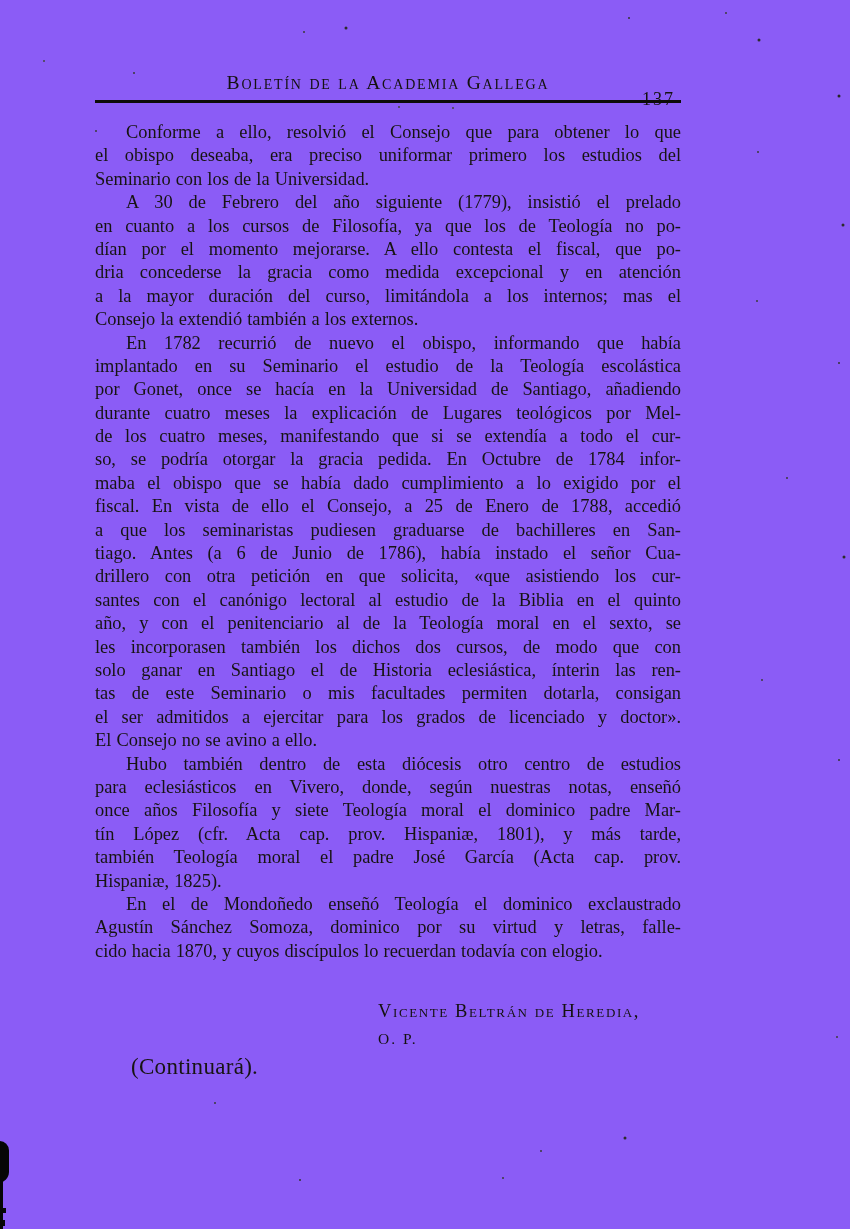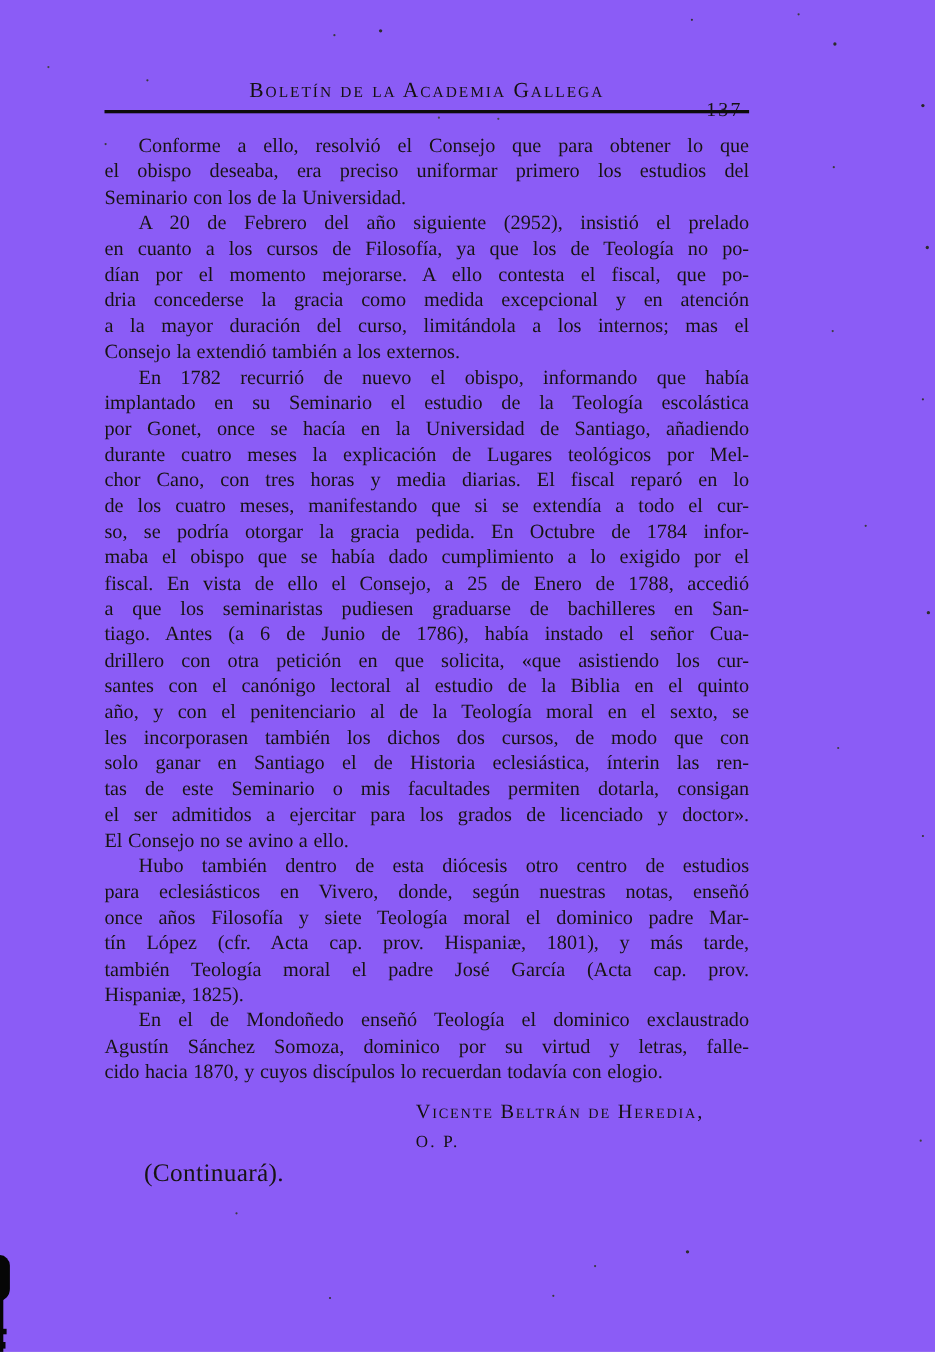--- a/index.html
+++ b/index.html
@@ -162,34 +162,33 @@
 
   <div class="textblock">
 
     <div class="pgroup">
       <div class="pline indent">Conforme a ello, resolvió el Consejo que para obtener lo que</div>
       <div class="pline">el obispo deseaba, era preciso uniformar primero los estudios del</div>
       <div class="pline last">Seminario con los de la Universidad.</div>
     </div>
 
     <div class="pgroup">
-      <div class="pline indent">A 20 de Febrero del año siguiente (2952), insistió el prelado</div>
+      <div class="pline indent">A 30 de Febrero del año siguiente (1779), insistió el prelado</div>
       <div class="pline">en cuanto a los cursos de Filosofía, ya que los de Teología no po-</div>
       <div class="pline">dían por el momento mejorarse. A ello contesta el fiscal, que po-</div>
       <div class="pline">dria concederse la gracia como medida excepcional y en atención</div>
       <div class="pline">a la mayor duración del curso, limitándola a los internos; mas el</div>
       <div class="pline last">Consejo la extendió también a los externos.</div>
     </div>
 
     <div class="pgroup">
       <div class="pline indent">En 1782 recurrió de nuevo el obispo, informando que había</div>
       <div class="pline">implantado en su Seminario el estudio de la Teología escolástica</div>
       <div class="pline">por Gonet, once se hacía en la Universidad de Santiago, añadiendo</div>
       <div class="pline">durante cuatro meses la explicación de Lugares teológicos por Mel-</div>
-      <div class="pline">chor Cano, con tres horas y media diarias. El fiscal reparó en lo</div>
       <div class="pline">de los cuatro meses, manifestando que si se extendía a todo el cur-</div>
       <div class="pline">so, se podría otorgar la gracia pedida. En Octubre de 1784 infor-</div>
       <div class="pline">maba el obispo que se había dado cumplimiento a lo exigido por el</div>
       <div class="pline">fiscal. En vista de ello el Consejo, a 25 de Enero de 1788, accedió</div>
       <div class="pline">a que los seminaristas pudiesen graduarse de bachilleres en San-</div>
       <div class="pline">tiago. Antes (a 6 de Junio de 1786), había instado el señor Cua-</div>
       <div class="pline">drillero con otra petición en que solicita, «que asistiendo los cur-</div>
       <div class="pline">santes con el canónigo lectoral al estudio de la Biblia en el quinto</div>
       <div class="pline">año, y con el penitenciario al de la Teología moral en el sexto, se</div>
       <div class="pline">les incorporasen también los dichos dos cursos, de modo que con</div>

